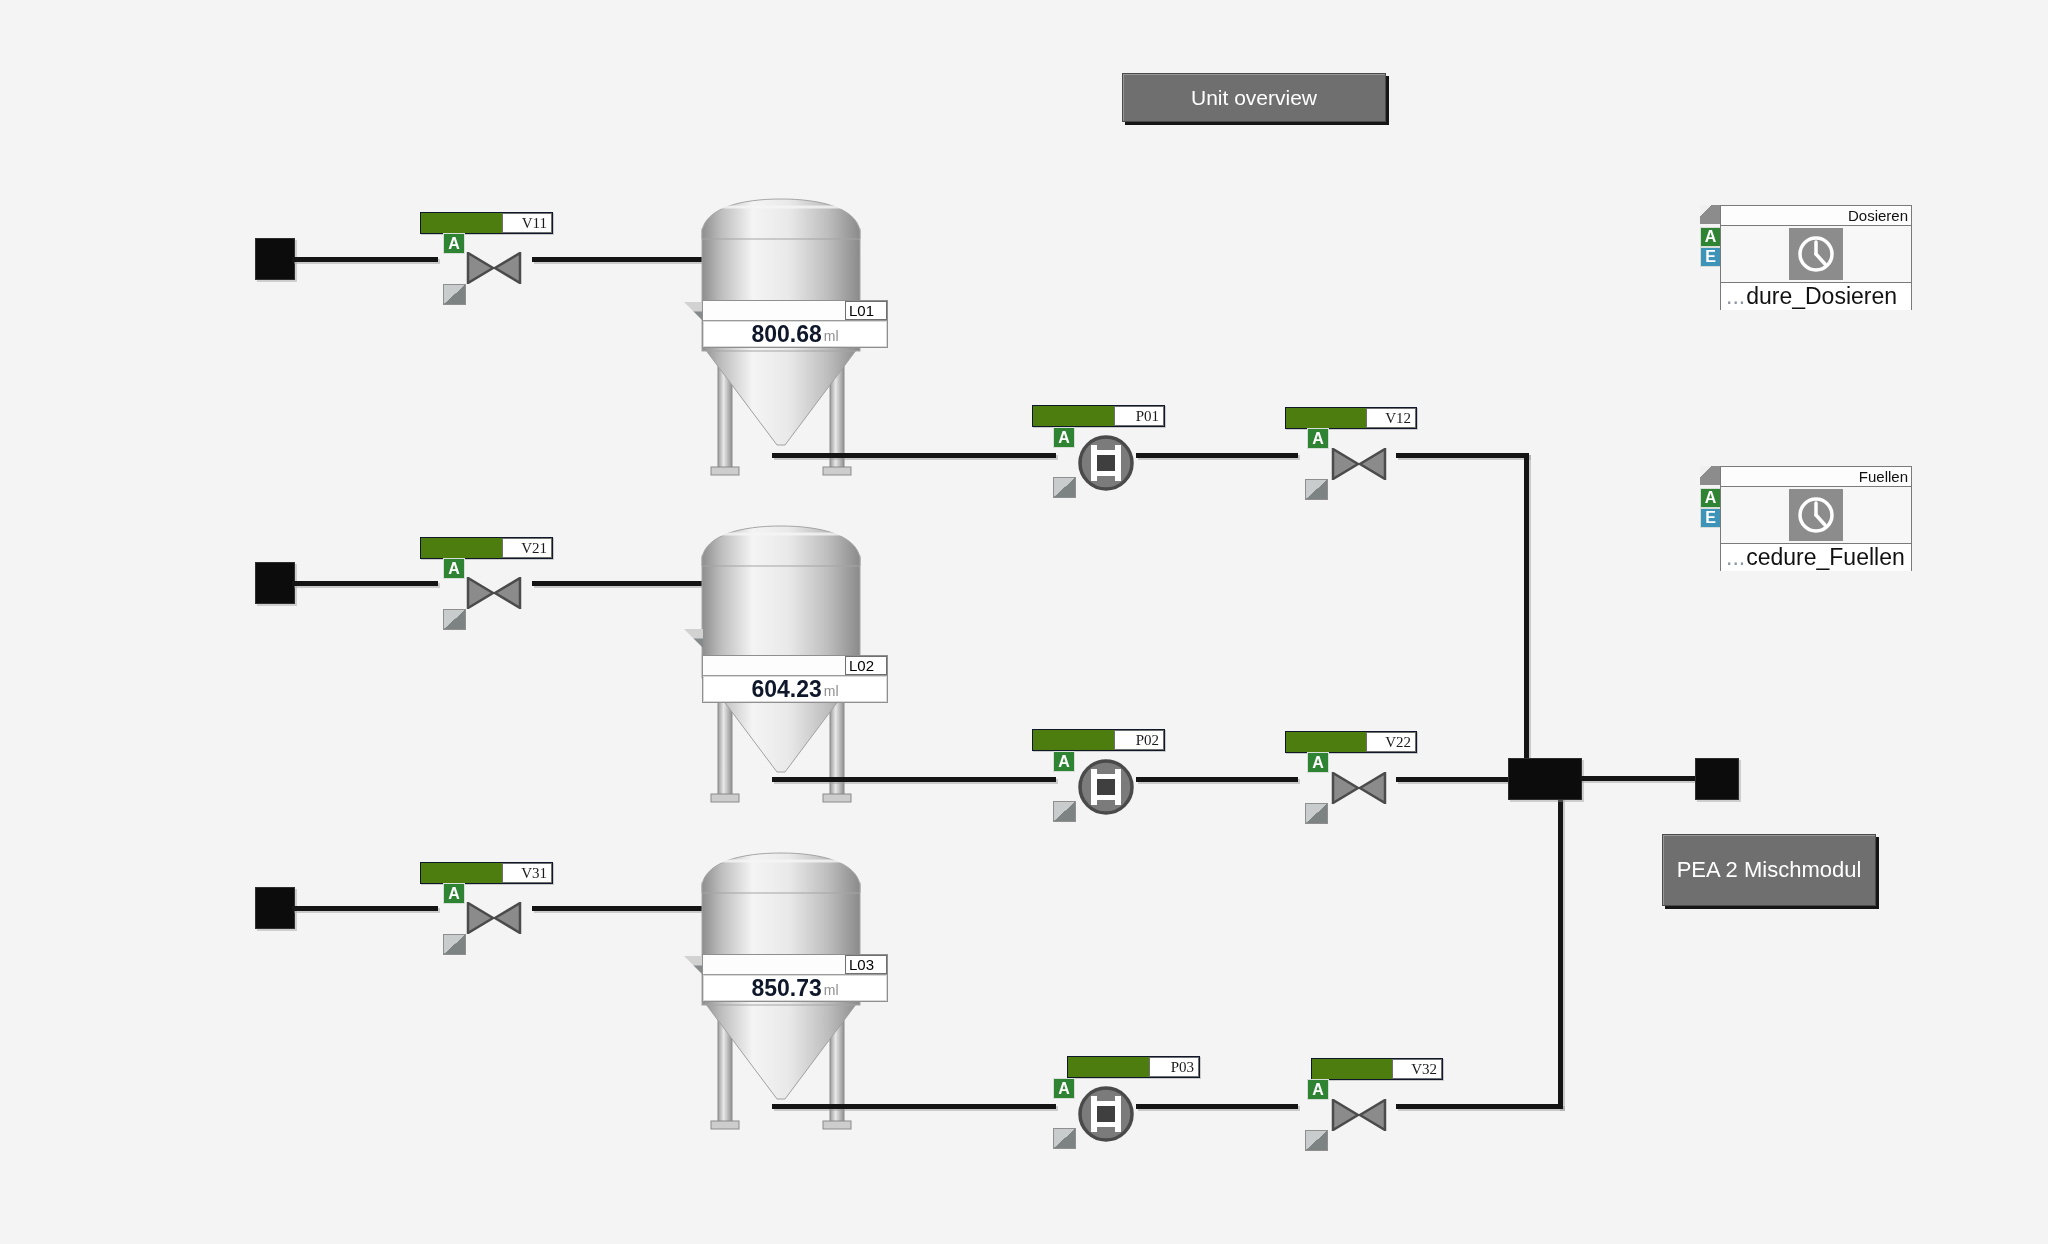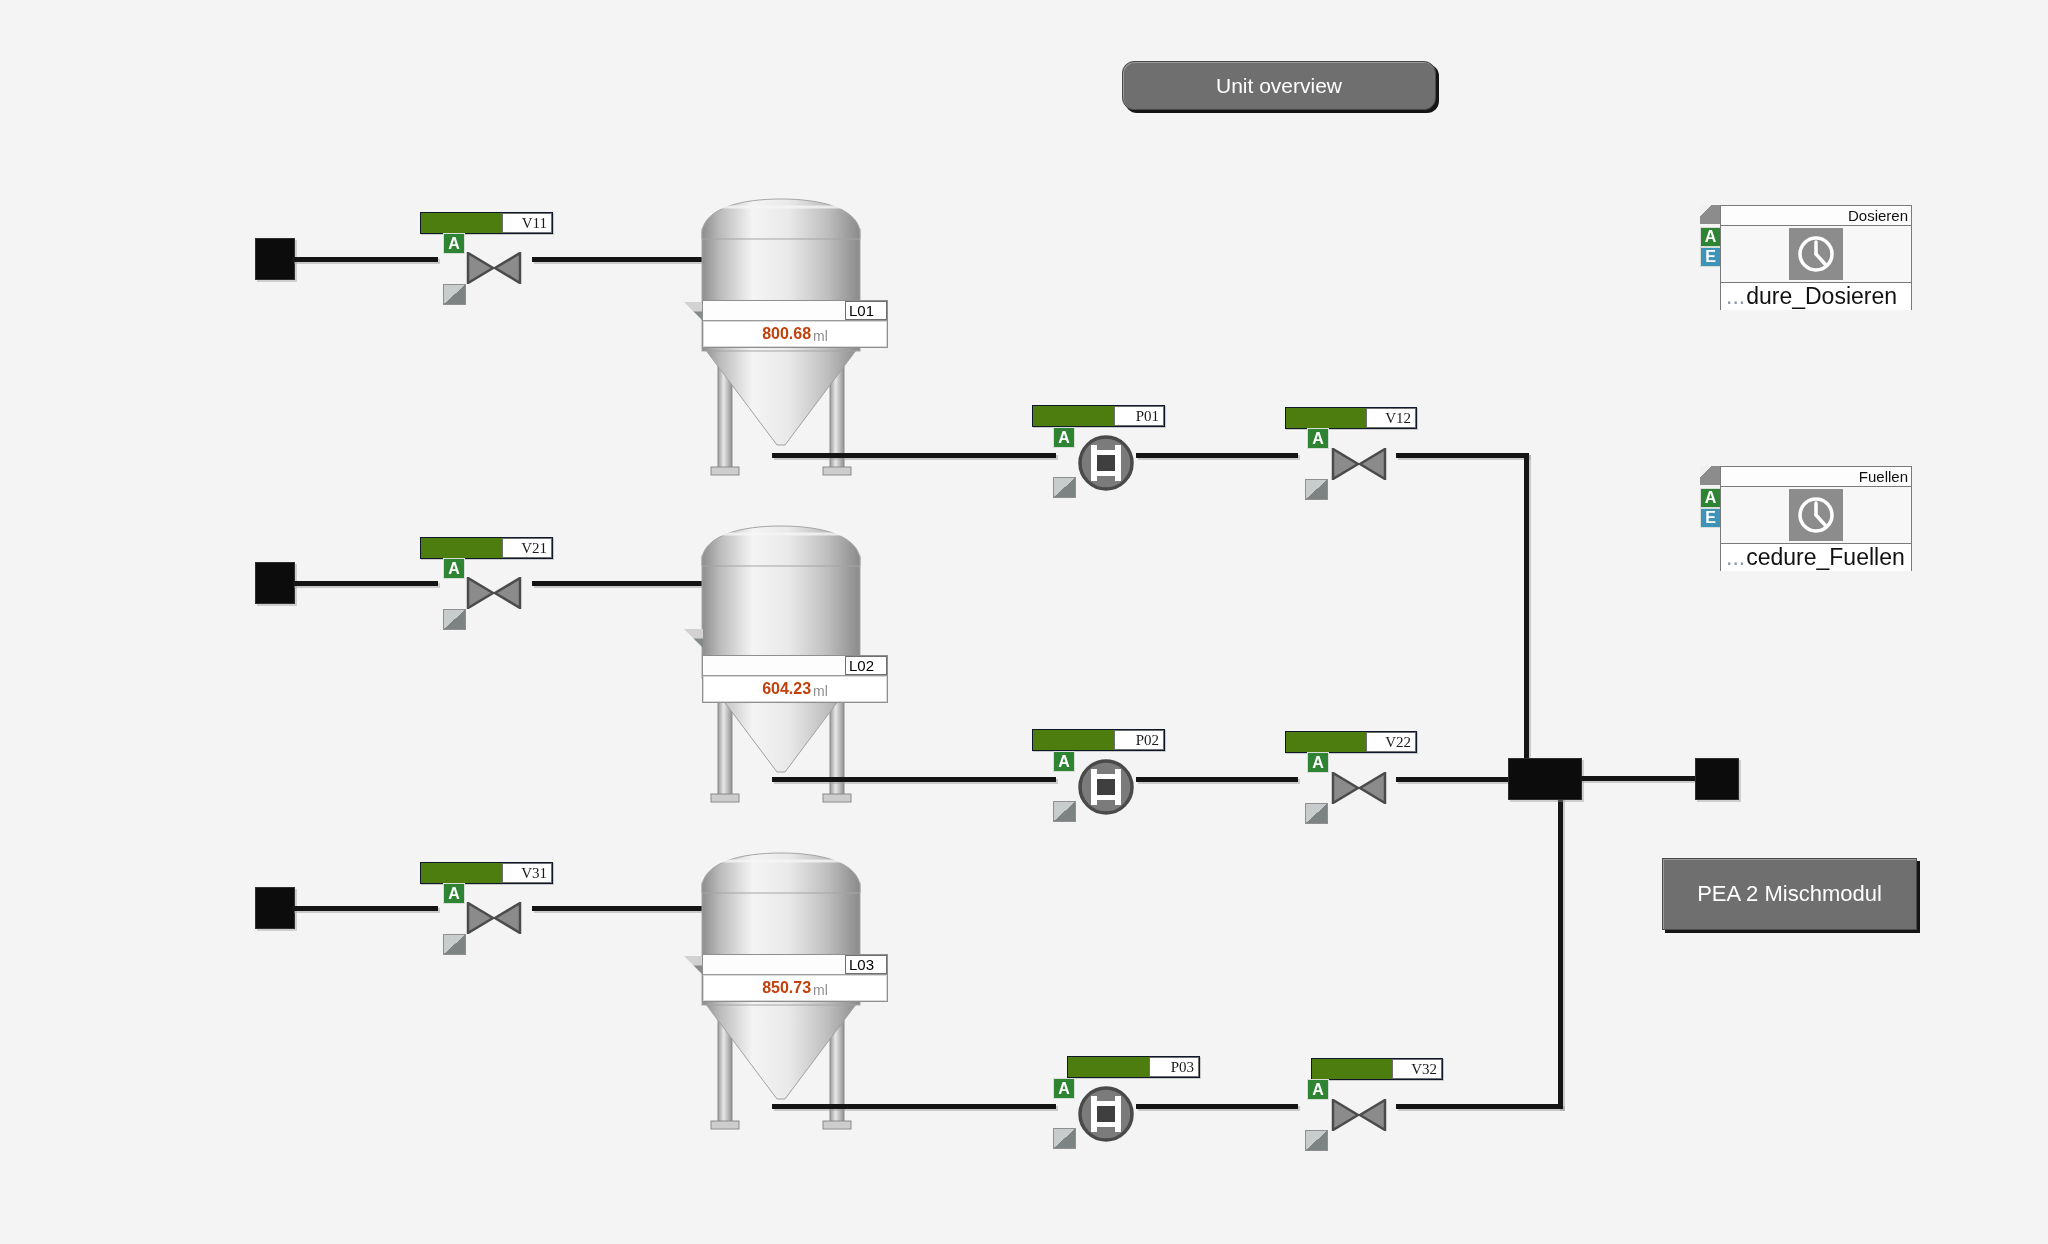--- a/index.html
+++ b/index.html
@@ -28,21 +28,21 @@
   .hmi-btn{position:absolute;background:#6f6f6f;color:#fff;display:flex;align-items:center;justify-content:center;
            font-size:21px;border:1px solid #4a4a4a;box-shadow:3px 3px 0 #151515, inset 1px 1px 0 #989898;
            box-sizing:border-box;cursor:default;}
   
   .lvlbox{position:absolute;width:186px;background:#fdfdfd;border:1px solid #8f8f8f;box-sizing:border-box;}
   .lvlbox .tagrow{height:19px;border-bottom:1px solid #9a9a9a;display:flex;justify-content:flex-end;}
   .lvlbox .tagrow .cell{height:17px;line-height:17px;border:1px solid #6f6f6f;min-width:34px;
         text-align:left;padding:0 3px;font-size:15px;background:#fff;}
   .lvlbox .valrow{height:24px;display:flex;align-items:center;justify-content:center;background:#fff;
         border:1px solid #d9d9d9;}
-  .lvlbox .val{font-size:16px;font-weight:bold;color:#c2410c;}
+  .lvlbox .val{font-size:23px;font-weight:bold;color:#0f172a;}
   .lvlbox .unit{font-size:14px;color:#8f8f8f;margin-left:2px;margin-top:4px;}
   .pointer{position:absolute;width:19px;height:19px;
         background:linear-gradient(to bottom,#d2d2d2 45%,#858a8a 55%);
         clip-path:polygon(0 0,100% 0,100% 100%);}
   
   .proc{position:absolute;width:212px;height:105px;}
   .proc .fold{position:absolute;left:0;top:0;width:20px;height:19px;
         background:linear-gradient(to bottom right,#f0f0f0 30%,#8c8c8c 30%);}
   .proc .main{position:absolute;left:20px;top:0;right:0;bottom:0;border:1px solid #7a7a7a;background:#f7f7f7;}
   .proc .title{height:19px;border-bottom:1px solid #7a7a7a;background:#fdfdfd;display:flex;
@@ -96,22 +96,22 @@
     <g id="clockShape">
       <circle cx="27" cy="26" r="16" fill="none" stroke="#ffffff" stroke-width="3.5"></circle>
       <line x1="27" y1="26" x2="27" y2="14" stroke="#ffffff" stroke-width="3.5" stroke-linecap="round"></line>
       <line x1="27" y1="26" x2="36" y2="36" stroke="#ffffff" stroke-width="3.5" stroke-linecap="round"></line>
     </g>
   </defs>
 </svg>
 
 <div id="stage">
 
-  <div class="hmi-btn" style="left:1122px;top:61px;width:314px;height:49px;border-radius:12px;">Unit overview</div>
-  <div class="hmi-btn" style="left:1662px;top:834px;width:255px;height:72px;font-size:22px;margin-top:24px;">PEA 2 Mischmodul</div>
+  <div class="hmi-btn" style="left:1122px;top:73px;width:264px;height:49px;">Unit overview</div>
+  <div class="hmi-btn" style="left:1662px;top:834px;width:214px;height:72px;font-size:22px;">PEA 2 Mischmodul</div>
 
   <div class="node" style="left:255px;top:238px;width:38px;height:40px;"></div>
   <div class="pipe" style="left:292px;top:257px;width:146px;height:5px;"></div>
   <div class="tagbox" style="left:420px;top:212px;width:131px;">
     <span class="cell">V11</span>
     </div>
   <div class="badge auto" style="left:443px;top:233px;">A</div>
   <svg class="sym" style="left:466px;top:252px;" width="56" height="32">
       <use href="#valveShape"></use>
     </svg>

